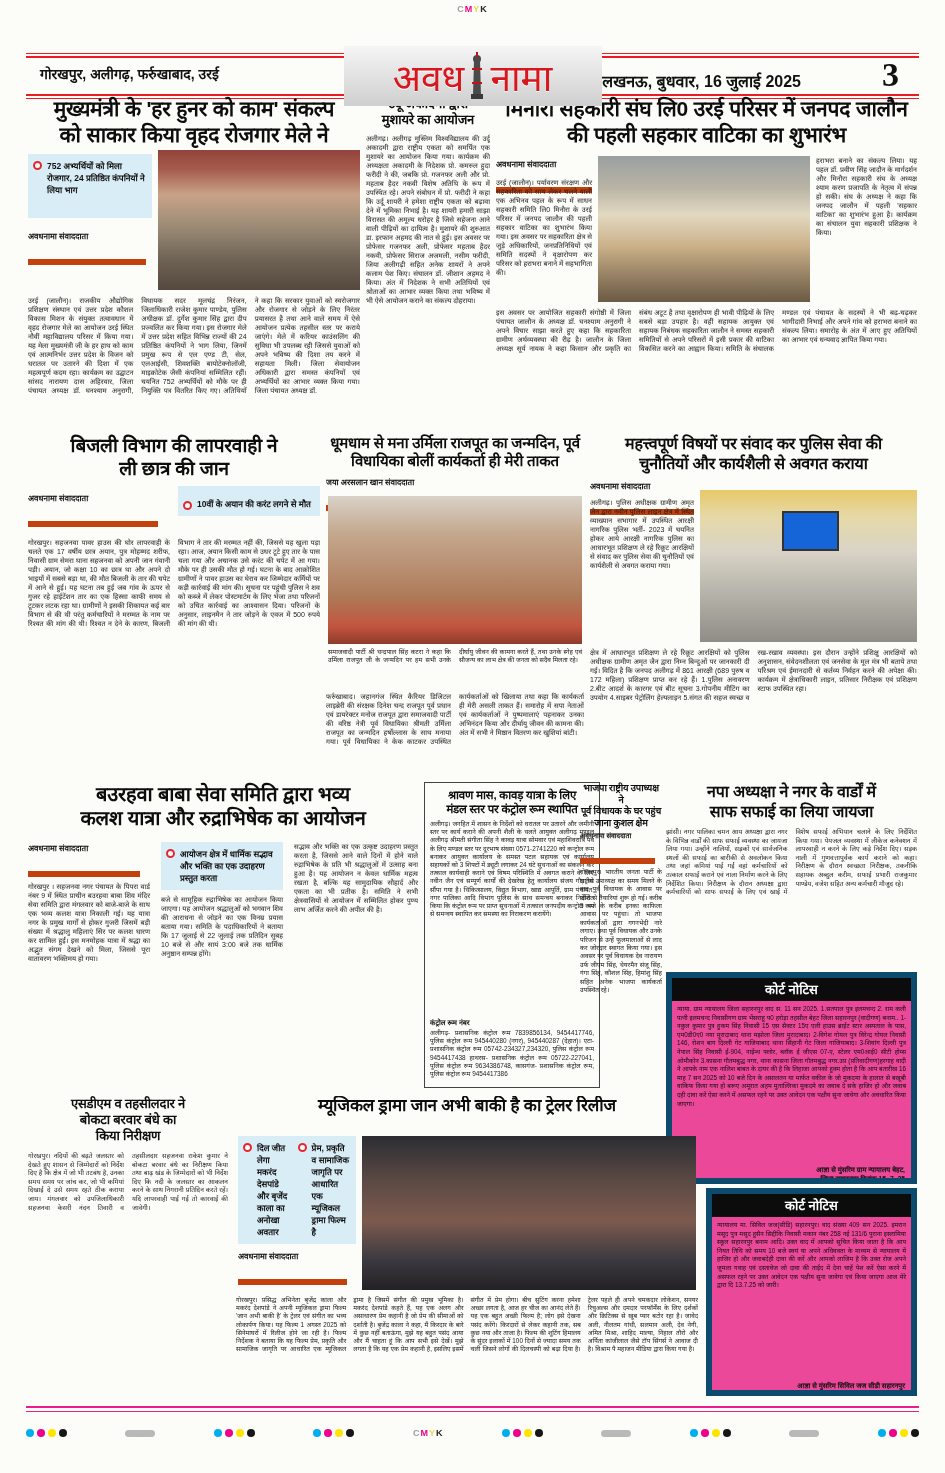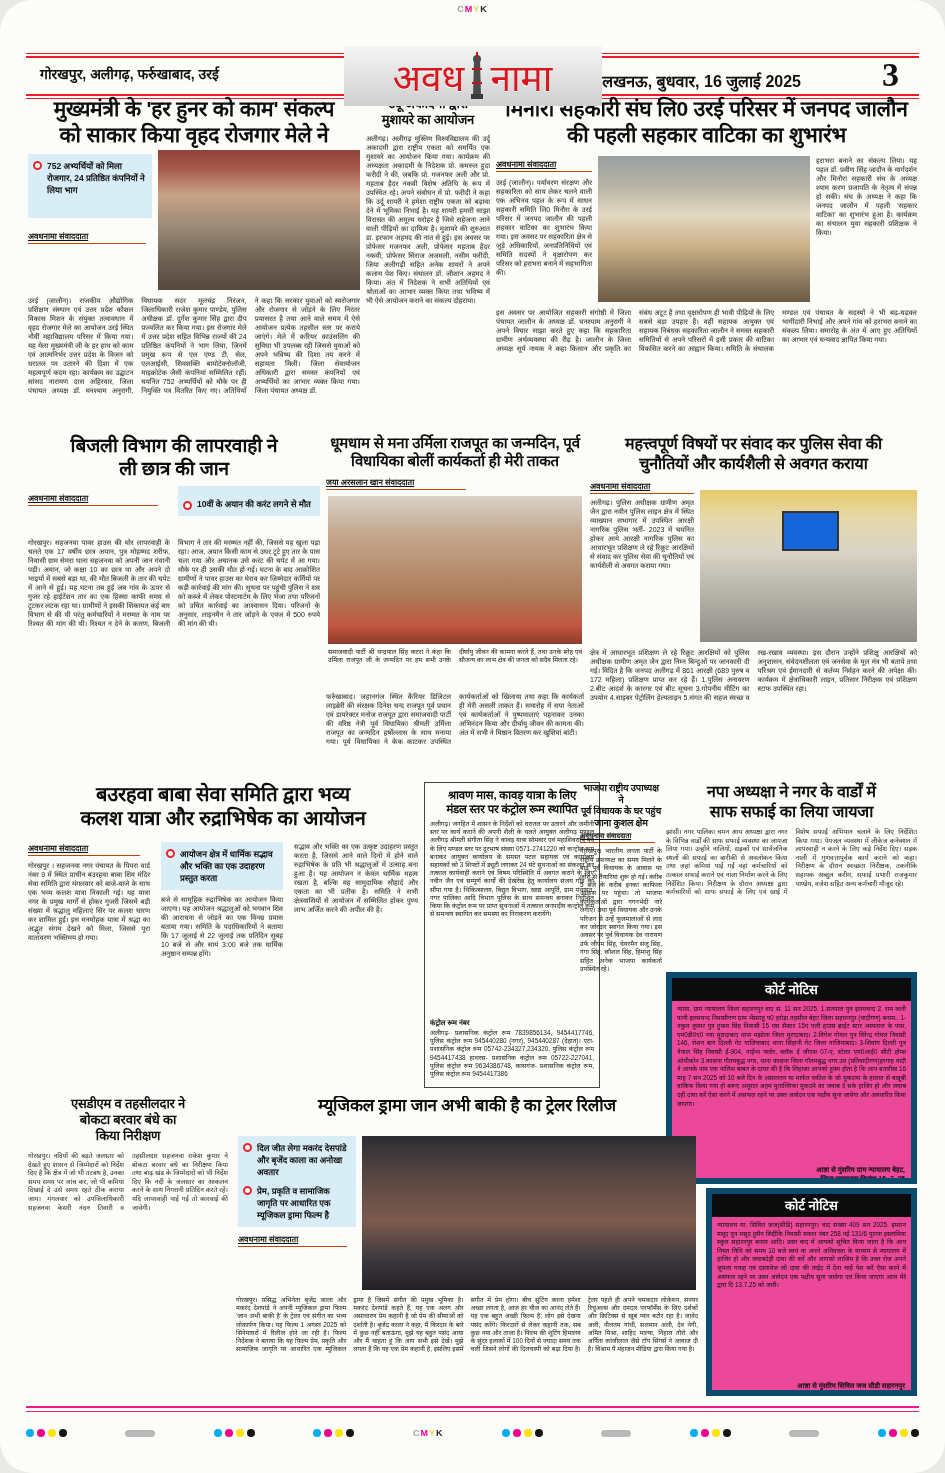--- a/index.html
+++ b/index.html
@@ -1,39 +1,39 @@
 <!DOCTYPE html>
 <html><head>
 <meta charset="utf-8">
 <style>
   * { margin:0; padding:0; box-sizing:border-box; }
   html,body { background:#e9e9e6; }
   body { font-family:"Liberation Sans","DejaVu Sans",sans-serif; }
-  #page { position:relative; width:945px; height:1473px; margin:0 auto; background:#fcfcf9; overflow:hidden; color:#111;border-radius:32px; }
+  #page { position:relative; width:945px; height:1473px; margin:0 auto; background:#fcfcf9; overflow:hidden; color:#111; }
 
   .pre { white-space:pre-line; }
 
   
   #cmyk-top { position:absolute; top:4px; left:0; right:0; text-align:center; font-size:9px; font-weight:700; letter-spacing:1px; }
   .c-c{color:#9aa0a3;} .c-m{color:#ec008c;} .c-y{color:#e8d44a;} .c-k{color:#222;}
 
   
   #header { position:absolute; left:26px; top:56px; width:893px; height:40px; border-top:2px solid #ed1c24; border-bottom:2px solid #ed1c24; }
   #header:before, #header:after { content:""; position:absolute; left:0; right:0; height:1px; background:#ed1c24; }
   #header:before { top:-5px; } #header:after { bottom:-5px; }
   .hdr-editions { position:absolute; left:14px; top:6px; font-size:14px; font-weight:800; }
   .masthead { position:absolute; left:50%; transform:translateX(-50%); top:-12px; width:258px; height:60px; background:linear-gradient(#f5f5f5,#cfcfcf); display:flex; align-items:center; justify-content:center; gap:2px; z-index:3; }
   .masthead .mh-txt { color:#d7161e; font-size:37px; font-weight:400; text-shadow:0 1px 0 #fff; }
   .hdr-dateline { position:absolute; right:118px; top:12px; font-size:16px; font-weight:700; }
   .hdr-pageno { position:absolute; right:20px; top:-2px; font-size:34px; font-weight:700; font-family:"Liberation Serif","DejaVu Serif",serif; }
 
   
   .art { position:absolute; overflow:hidden; }
   .hl { text-align:center; font-weight:800; color:#0d0d0d; line-height:1.22; letter-spacing:-0.2px; }
-  .byline { font-size:8px; font-weight:700; border-bottom:1px solid #c2410c; padding-bottom:2px; width:92%;text-decoration:underline; }
+  .byline { font-size:8px; font-weight:700; border-bottom:6px solid #c2410c; padding-bottom:18px; width:92%; }
   .body { font-size:7px; line-height:9px; text-align:justify; color:#1c1c1c; }
   .cols2 { column-count:2; column-gap:8px; }
   .cols3 { column-count:3; column-gap:8px; }
   .cols4 { column-count:4; column-gap:7px; }
   .bbox { background:#d9edf7; padding:6px 6px 6px 5px; display:flex; gap:5px; align-items:flex-start; }
   .bbox .txt { font-size:8.5px; font-weight:700; line-height:12px; }
   .ring { flex:0 0 auto; width:9px; height:9px; border:2.5px solid #e8262d; border-radius:50%; background:#fff; margin-top:1px; }
   .photo { background:#888; position:absolute; }
   .caption { font-size:6.4px; line-height:8px; text-align:justify; color:#222; }
   .sig { font-size:6.8px; font-weight:700; text-align:right; line-height:9px; }
@@ -205,21 +205,21 @@
   <div class="art" style="left:28px;top:1096px;width:200px;height:300px;">
     <div class="hl pre" style="font-size:13px;">एसडीएम व तहसीलदार ने
 बोकटा बरवार बंधे का
 किया निरीक्षण</div>
     <div class="body cols2" style="position:absolute;left:0;top:56px;width:200px;height:244px;font-size:6.6px;line-height:8.6px;">गोरखपुर। नदियों की बढ़ते जलस्तर को देखते हुए शासन से जिम्मेदारों को निर्देश दिए है कि क्षेत्र में जो भी तटबंध है, उनका समय समय पर जांच कर, जो भी कमियां दिखाई दे उसे समय रहते ठीक कराया जाय। मंगलवार को उपजिलाधिकारी सहजनवा केसरी नंदन तिवारी व तहसीलदार सहजनवा राकेश कुमार ने बोकटा बरवार बंधे का निरीक्षण किया तथा बाढ़ खंड के जिम्मेदारों को भी निर्देश दिए कि नदी के जलस्तर का आकलन करने के साथ निगरानी प्रतिदिन करते रहें। यदि लापरवाही पाई गई तो कारवाई की जावेगी।</div>
   </div>
 
   <div class="art" style="left:236px;top:1096px;width:462px;height:300px;">
     <div class="hl" style="font-size:17px;">म्यूजिकल ड्रामा जान अभी बाकी है का ट्रेलर रिलीज</div>
     <div style="position:absolute;left:2px;top:40px;width:118px;">
-      <div class="bbox" style="flex-direction:column;gap:7px;">
+      <div class="bbox" style="flex-direction:row;gap:7px;">
         <div style="display:flex;gap:5px;align-items:flex-start;">
           <span class="ring"></span>
           <span class="txt">दिल जीत लेगा मकरंद देसपांडे और बृजेंद काला का अनोखा अवतार</span>
         </div>
         <div style="display:flex;gap:5px;align-items:flex-start;">
           <span class="ring"></span>
           <span class="txt">प्रेम, प्रकृति व सामाजिक जागृति पर आधारित एक म्यूजिकल ड्रामा फिल्म है</span>
         </div>
       </div>
       <div class="byline" style="margin-top:6px;">अवधनामा संवाददाता</div>

